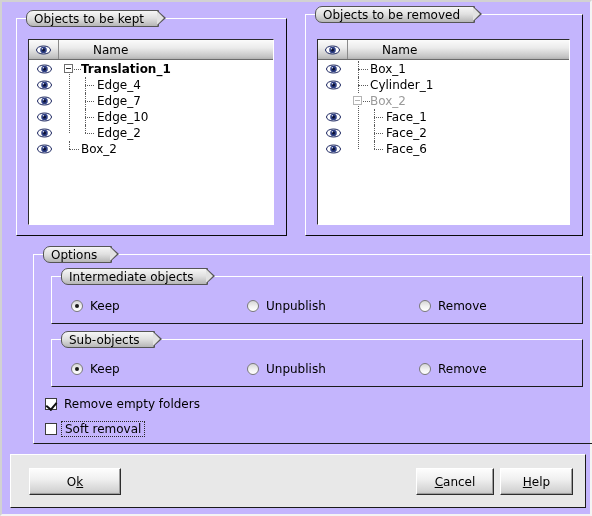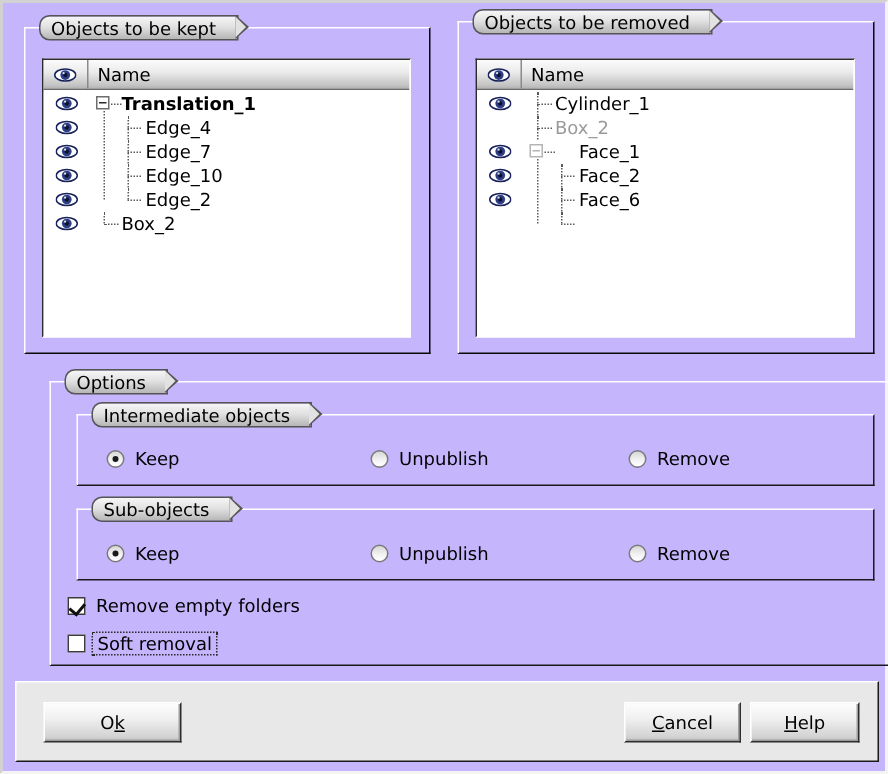--- a/index.html
+++ b/index.html
@@ -72,20 +72,21 @@
     border-top:1px solid #2b2b2b;
     border-right:1px solid #ffffff;
     border-bottom:1px solid #ffffff;
     overflow:hidden;
   }
   .tv-header {
     display:flex; height:20px;
     background:linear-gradient(to bottom,#fbfbfb 0%,#ebebeb 42%,#c4c4c4 88%,#b2b2b2 100%);
     border-bottom:1px solid #6b6b6b;
     font-size:12px;
+    gap:28px;
   }
   .tv-head-eye {
     width:30px; display:flex; align-items:center; justify-content:center;
     border-right:1px solid #8a8a8a;
   }
   .tv-head-name {
     flex:1; display:flex; align-items:center; padding-left:6px;
   }
   .tv-body { position:absolute; left:0; right:0; top:21px; bottom:0; background:#fff; }
 
@@ -309,20 +310,33 @@
           <div class="tv-row">
             <div class="tv-eye">
               <svg class="eye" viewBox="0 0 30 20">
                 <ellipse cx="15" cy="10" rx="14" ry="8" fill="#ffffff" stroke="#16215c" stroke-width="2"></ellipse>
                 <circle cx="15" cy="10" r="6.5" fill="#2e3f86"></circle>
                 <circle cx="15" cy="10" r="3" fill="#0c1233"></circle>
                 <circle cx="12.8" cy="7.6" r="1.5" fill="#ffffff" opacity="0.85"></circle>
               </svg>
             </div>
             <div class="tv-label">
+              <span class="txt" style="margin-left: 22px;">Box_1</span>
+            </div>
+          </div>
+          <div class="tv-row">
+            <div class="tv-eye">
+              <svg class="eye" viewBox="0 0 30 20">
+                <ellipse cx="15" cy="10" rx="14" ry="8" fill="#ffffff" stroke="#16215c" stroke-width="2"></ellipse>
+                <circle cx="15" cy="10" r="6.5" fill="#2e3f86"></circle>
+                <circle cx="15" cy="10" r="3" fill="#0c1233"></circle>
+                <circle cx="12.8" cy="7.6" r="1.5" fill="#ffffff" opacity="0.85"></circle>
+              </svg>
+            </div>
+            <div class="tv-label">
               <span class="txt" style="margin-left: 22px;">Cylinder_1</span>
             </div>
           </div>
           <div class="tv-row">
             <div class="tv-eye"></div>
             <div class="tv-label dim">
               <span class="txt" style="margin-left: 22px;">Box_2</span>
             </div>
           </div>
           <div class="tv-row">

